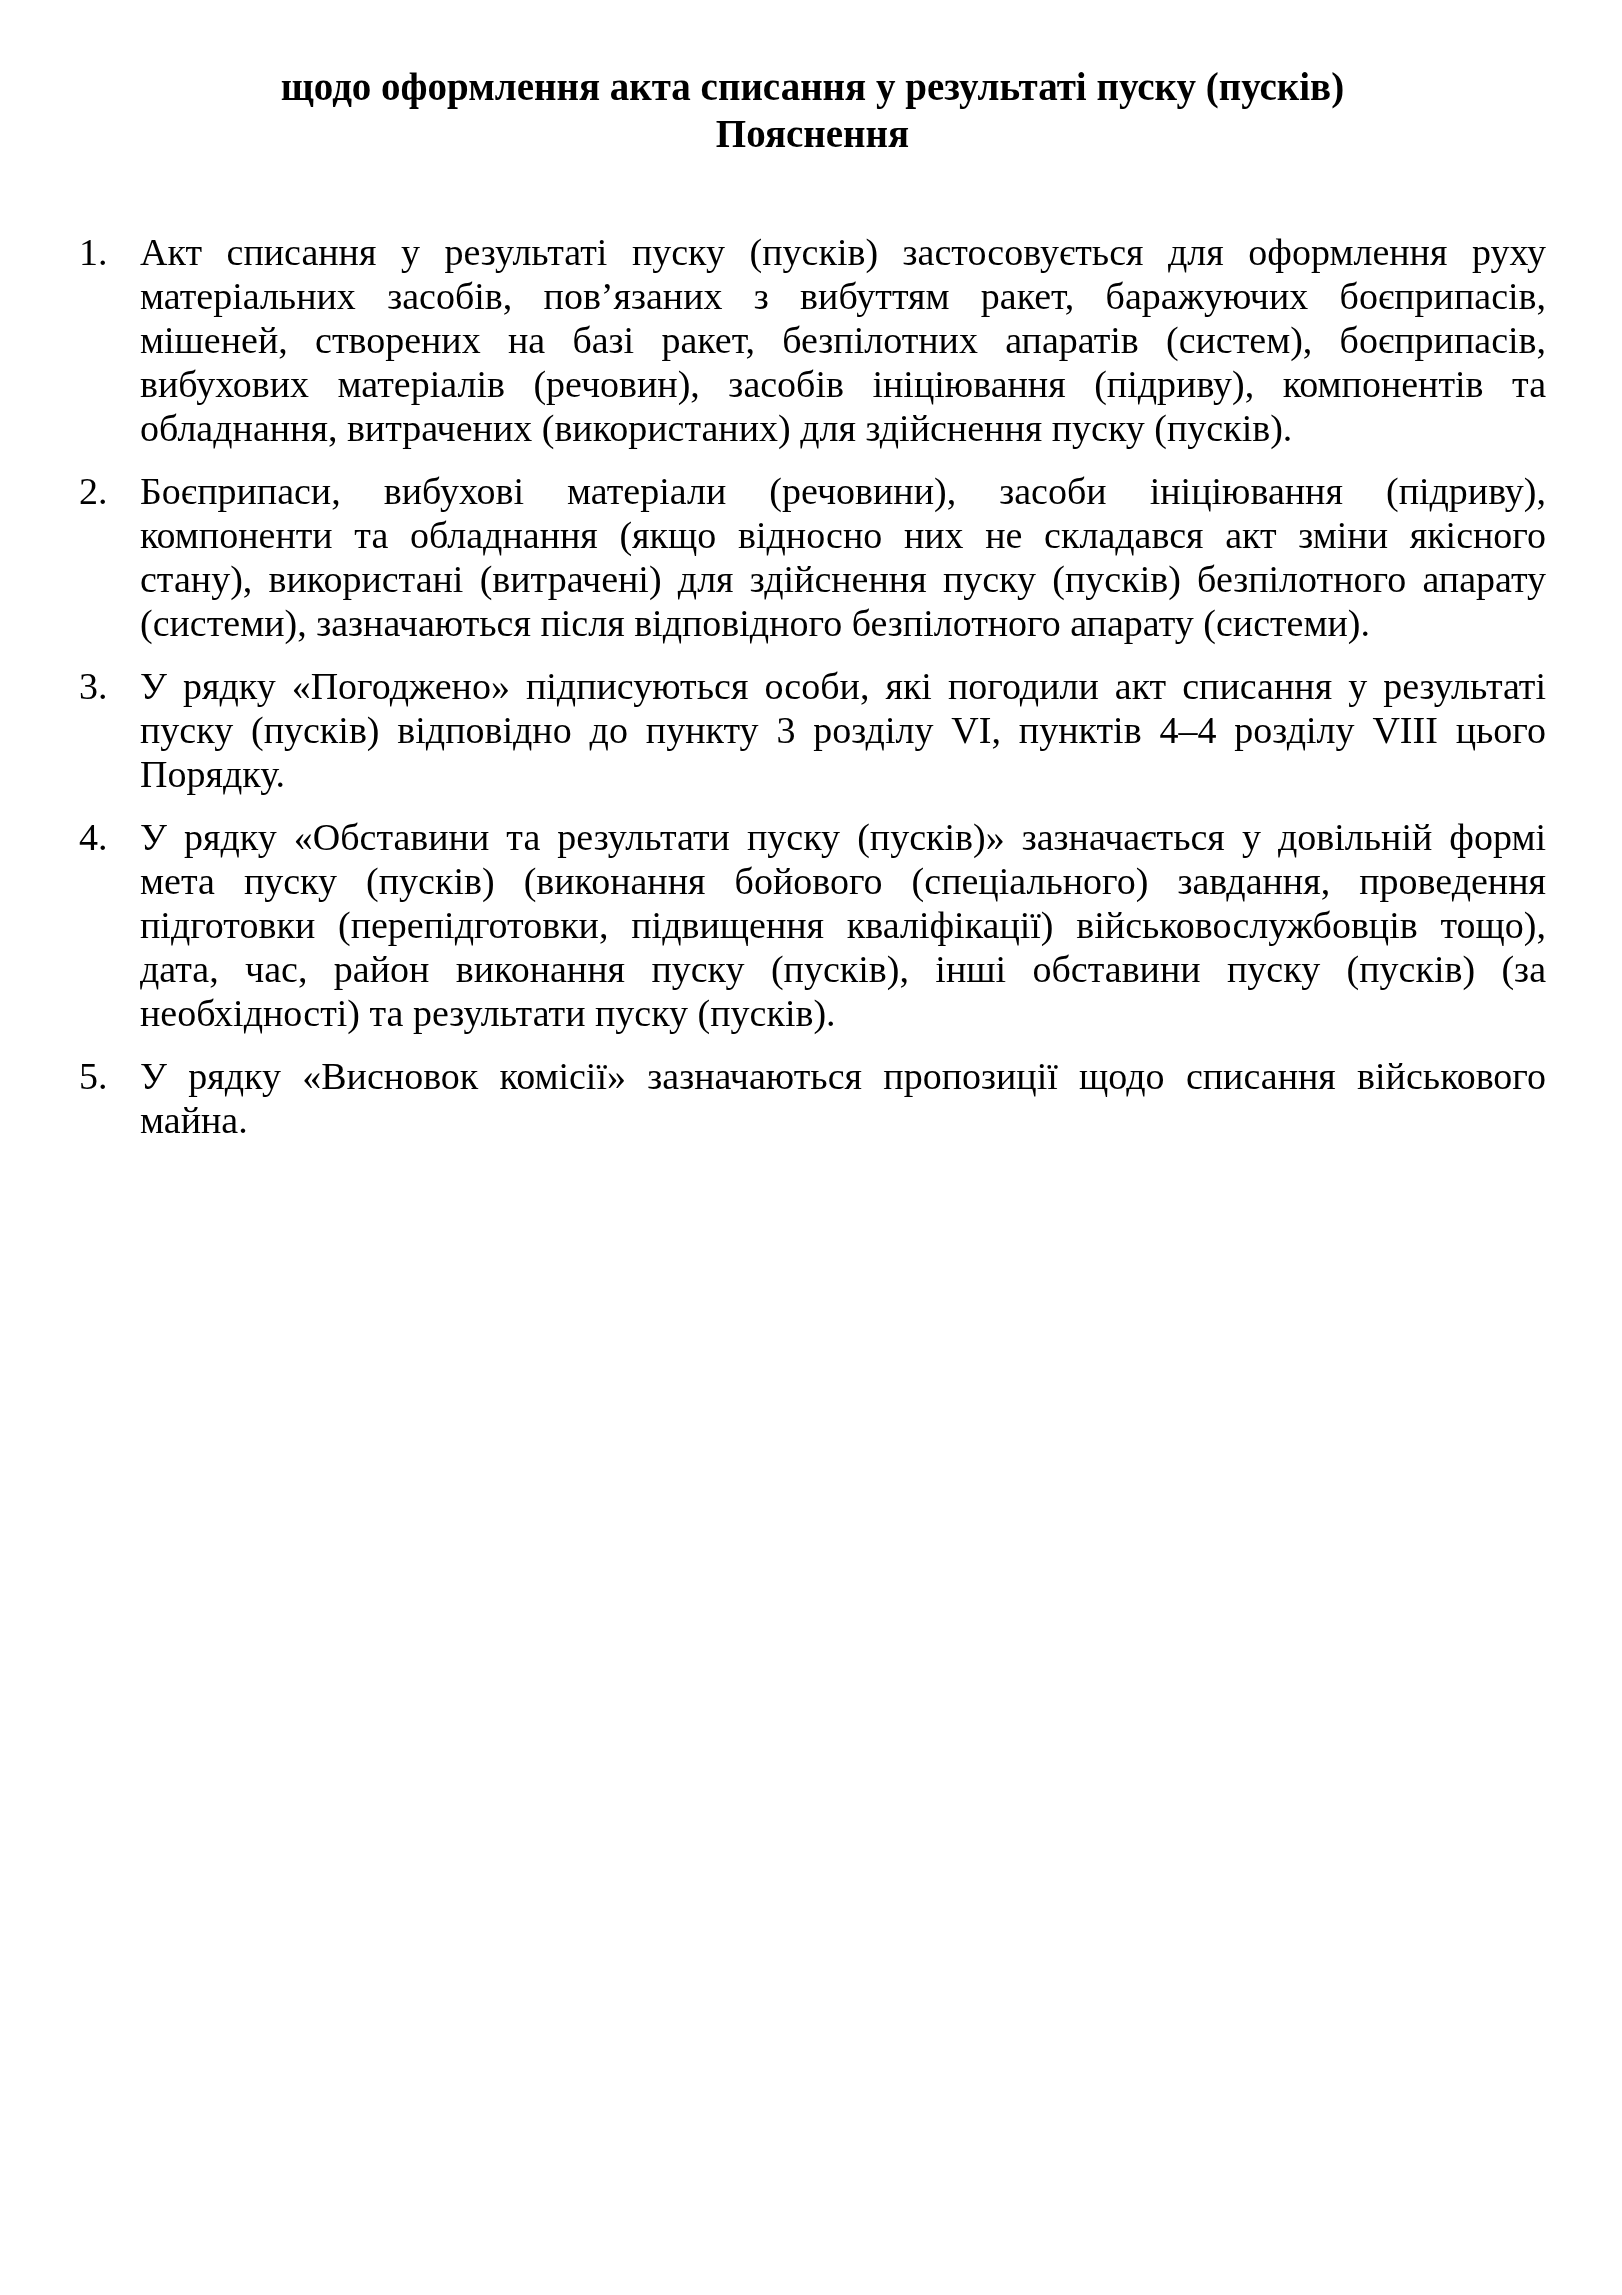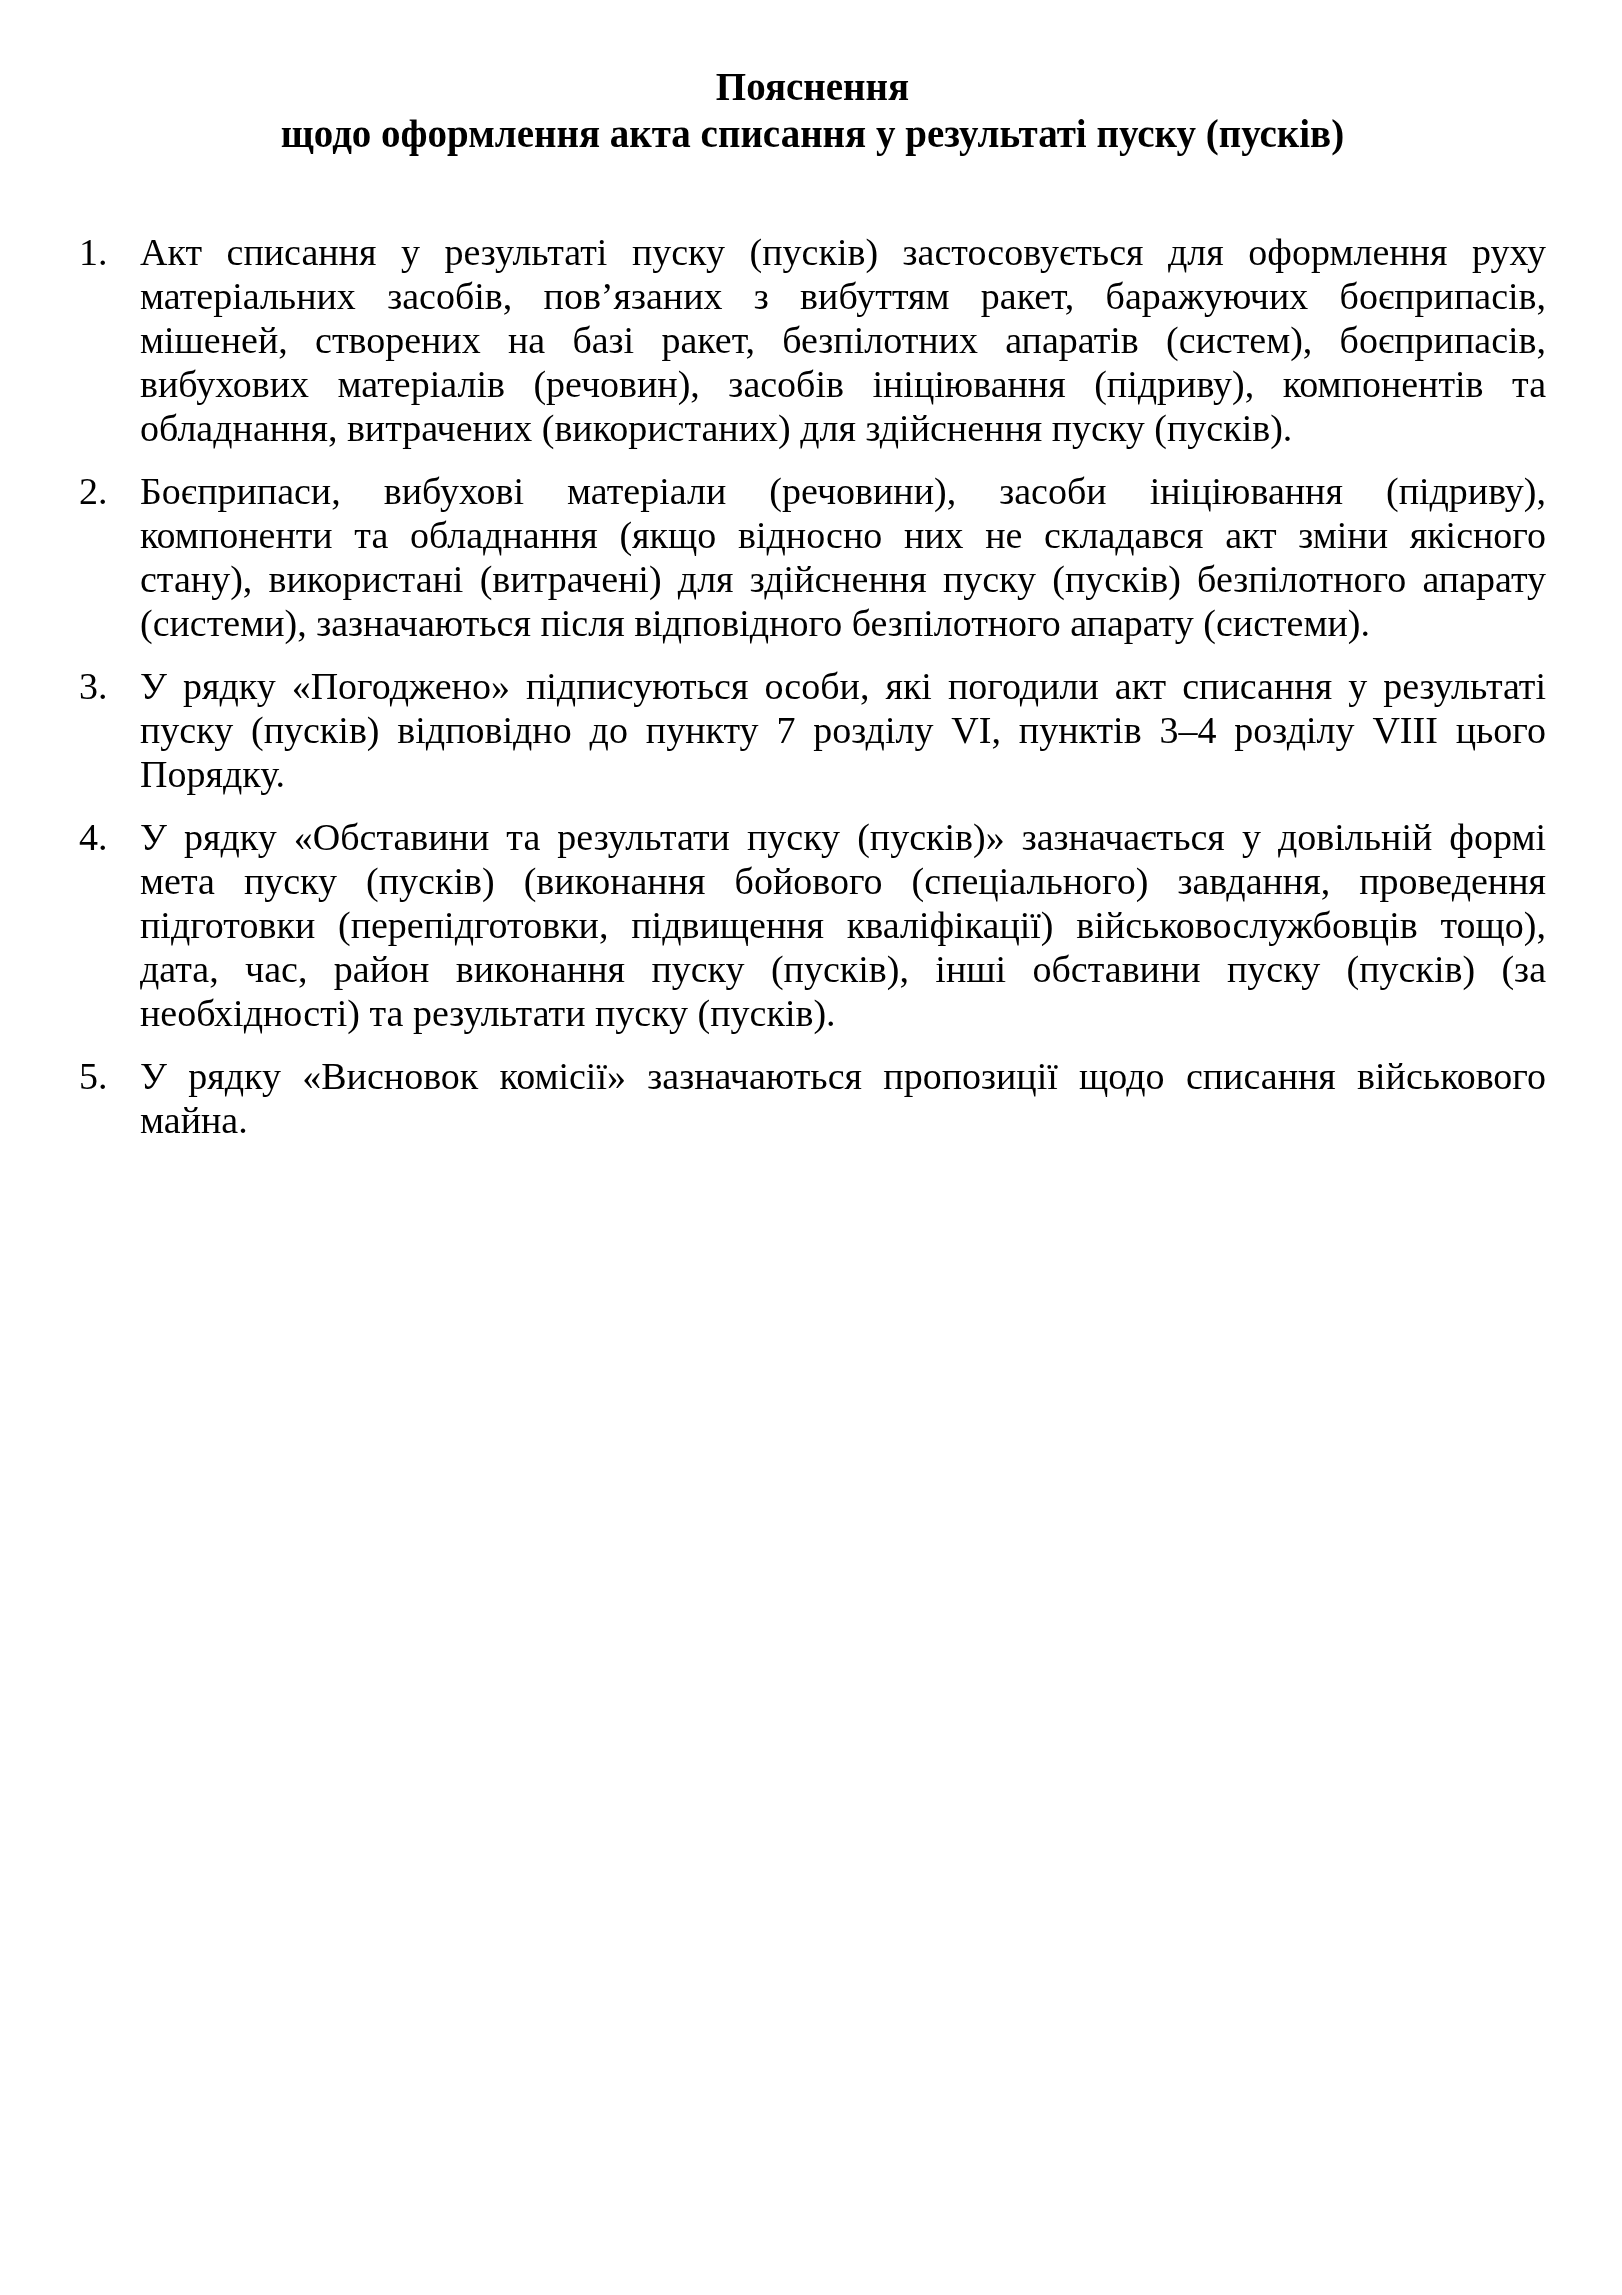--- a/index.html
+++ b/index.html
@@ -48,39 +48,39 @@
     width: 61px;
     text-align: left;
   }
 </style>
 </head>
 <body>
 
 <div class="page">
 
   <h1 class="doc-title">
+    <span class="title-line">щодо оформлення акта списання у результаті пуску (пусків)</span>
     <span class="title-line">Пояснення</span>
-    <span class="title-line">щодо оформлення акта списання у результаті пуску (пусків)</span>
   </h1>
 
   <div class="numbered-list">
 
     <div class="list-item">
       <span class="item-number">1.</span>
       <span class="item-text">Акт списання у результаті пуску (пусків) застосовується для оформлення руху матеріальних засобів, пов’язаних з вибуттям ракет, баражуючих боєприпасів, мішеней, створених на базі ракет, безпілотних апаратів (систем), боєприпасів, вибухових матеріалів (речовин), засобів ініціювання (підриву), компонентів та обладнання, витрачених (використаних) для здійснення пуску (пусків).</span>
     </div>
 
     <div class="list-item">
       <span class="item-number">2.</span>
       <span class="item-text">Боєприпаси, вибухові матеріали (речовини), засоби ініціювання (підриву), компоненти та обладнання (якщо відносно них не складався акт зміни якісного стану), використані (витрачені) для здійснення пуску (пусків) безпілотного апарату (системи), зазначаються після відповідного безпілотного апарату (системи).</span>
     </div>
 
     <div class="list-item">
       <span class="item-number">3.</span>
-      <span class="item-text">У рядку «Погоджено» підписуються особи, які погодили акт списання у результаті пуску (пусків) відповідно до пункту 7 розділу VI, пунктів 3–4 розділу VIII цього Порядку.</span>
+      <span class="item-text">У рядку «Погоджено» підписуються особи, які погодили акт списання у результаті пуску (пусків) відповідно до пункту 3 розділу VI, пунктів 4–4 розділу VIII цього Порядку.</span>
     </div>
 
     <div class="list-item">
       <span class="item-number">4.</span>
       <span class="item-text">У рядку «Обставини та результати пуску (пусків)» зазначається у довільній формі мета пуску (пусків) (виконання бойового (спеціального) завдання, проведення підготовки (перепідготовки, підвищення кваліфікації) військовослужбовців тощо), дата, час, район виконання пуску (пусків), інші обставини пуску (пусків) (за необхідності) та результати пуску (пусків).</span>
     </div>
 
     <div class="list-item">
       <span class="item-number">5.</span>
       <span class="item-text">У рядку «Висновок комісії» зазначаються пропозиції щодо списання військового майна.</span>

